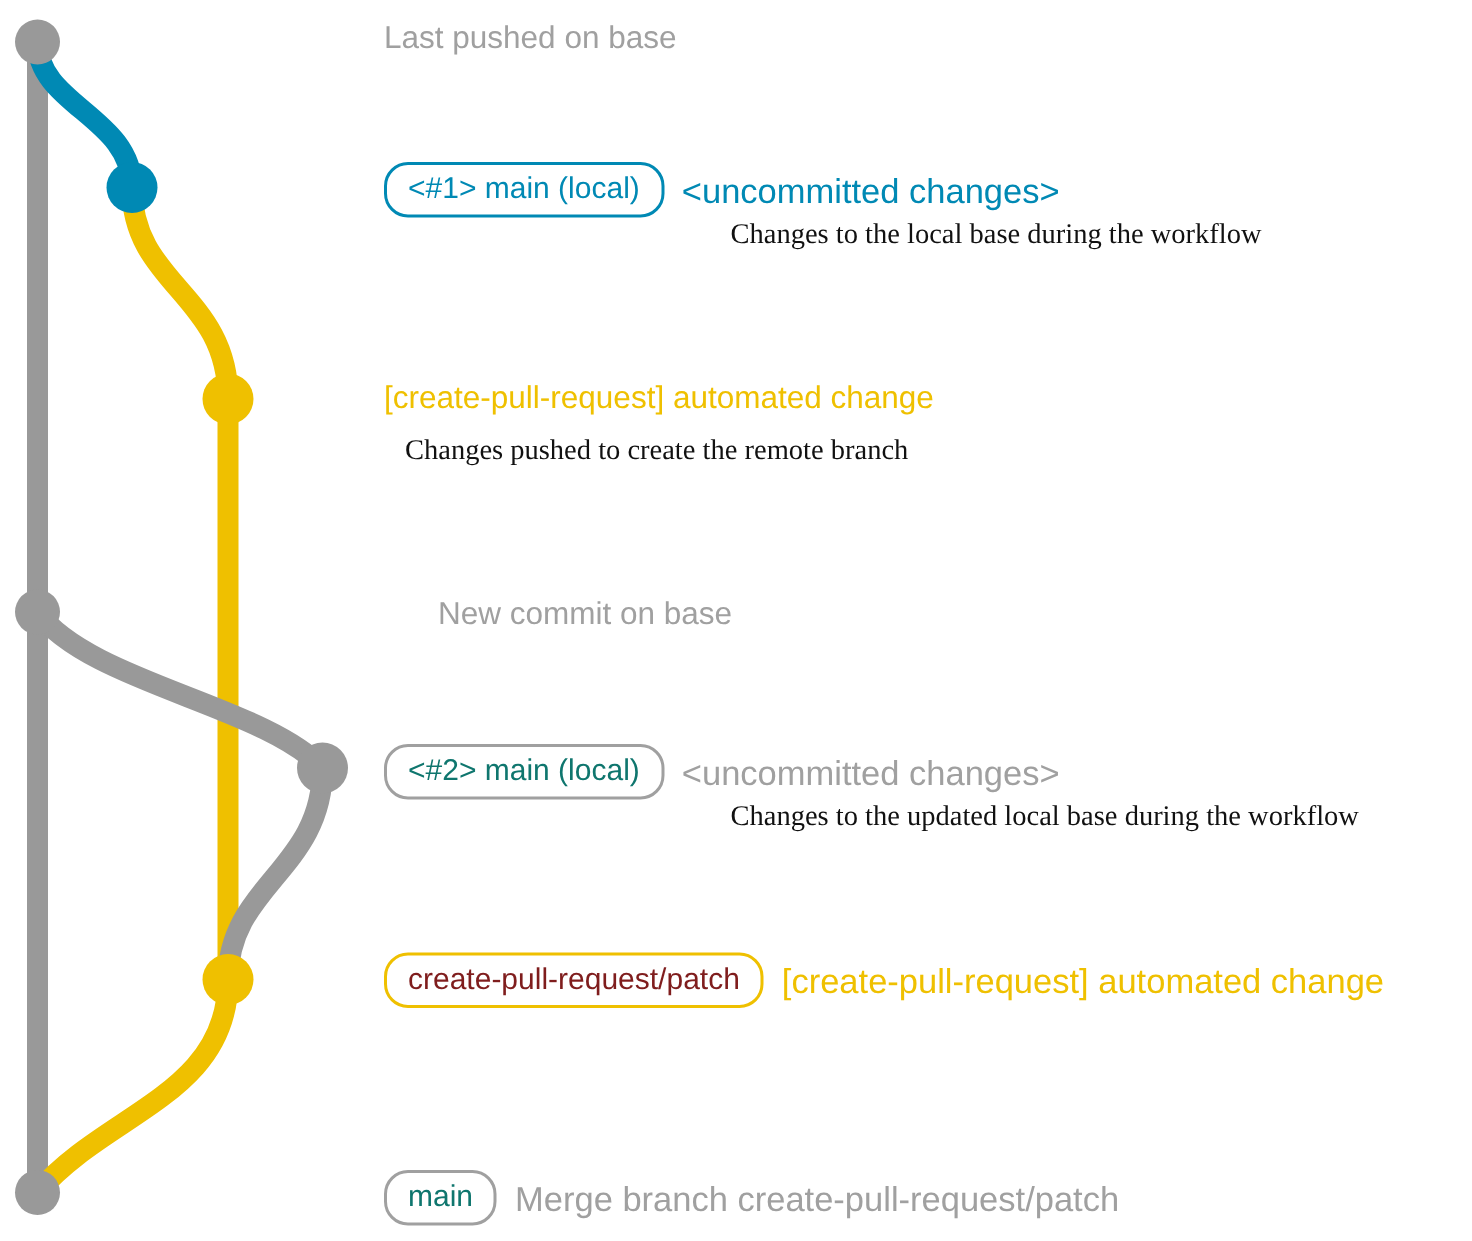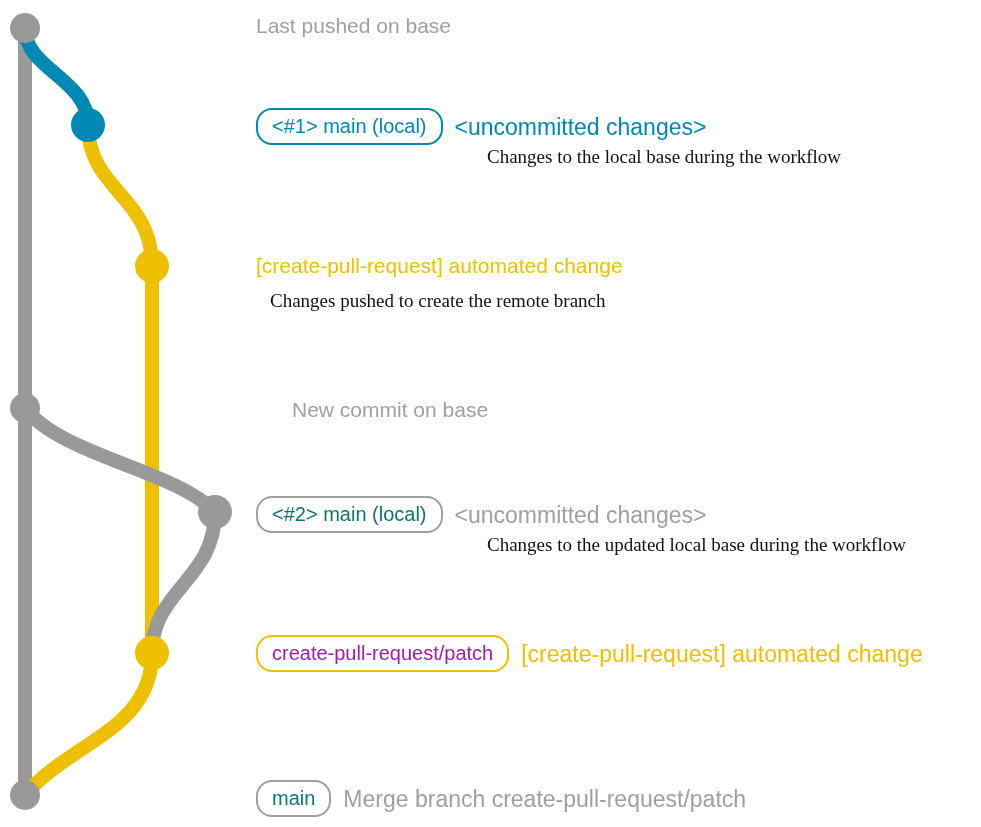--- a/index.html
+++ b/index.html
@@ -40,21 +40,21 @@
     border-radius: 16px;
     padding: 5px 14px 6px 14px;
     font-size: 20px;
     line-height: 22px;
     color: #999999;
     background: #ffffff;
     font-family: "Liberation Sans", sans-serif;
   }
   .badge.teal   { border-color: #0089B4; color: #0089B4; }
   .badge.gray   { border-color: #A0A0A0; color: #0f766e; }
-  .badge.yellow { border-color: #EFC000; color: #a21caf; }
+  .badge.yellow { border-color: #EFC000; color: #7f1d1d; }
   .subject {
     font-size: 23px;
     line-height: 24px;
     font-family: "Liberation Sans", sans-serif;
     margin-left: 12px;
   }
   .subject.teal   { color: #0089B4; }
   .subject.gray   { color: #A0A0A0; }
   .subject.yellow { color: #EFC000; }
   .headline {

